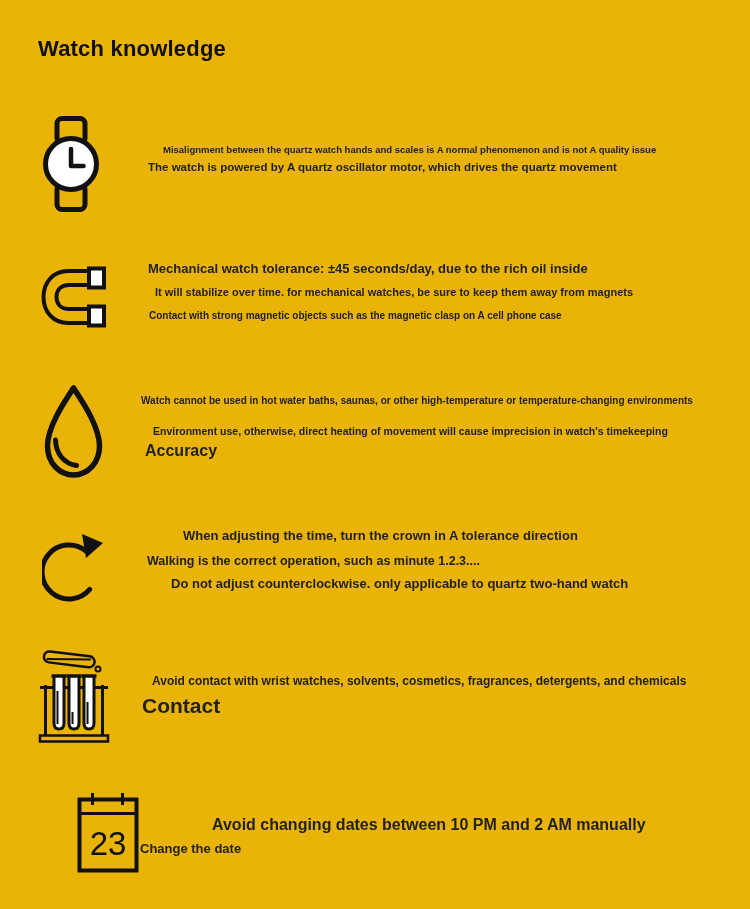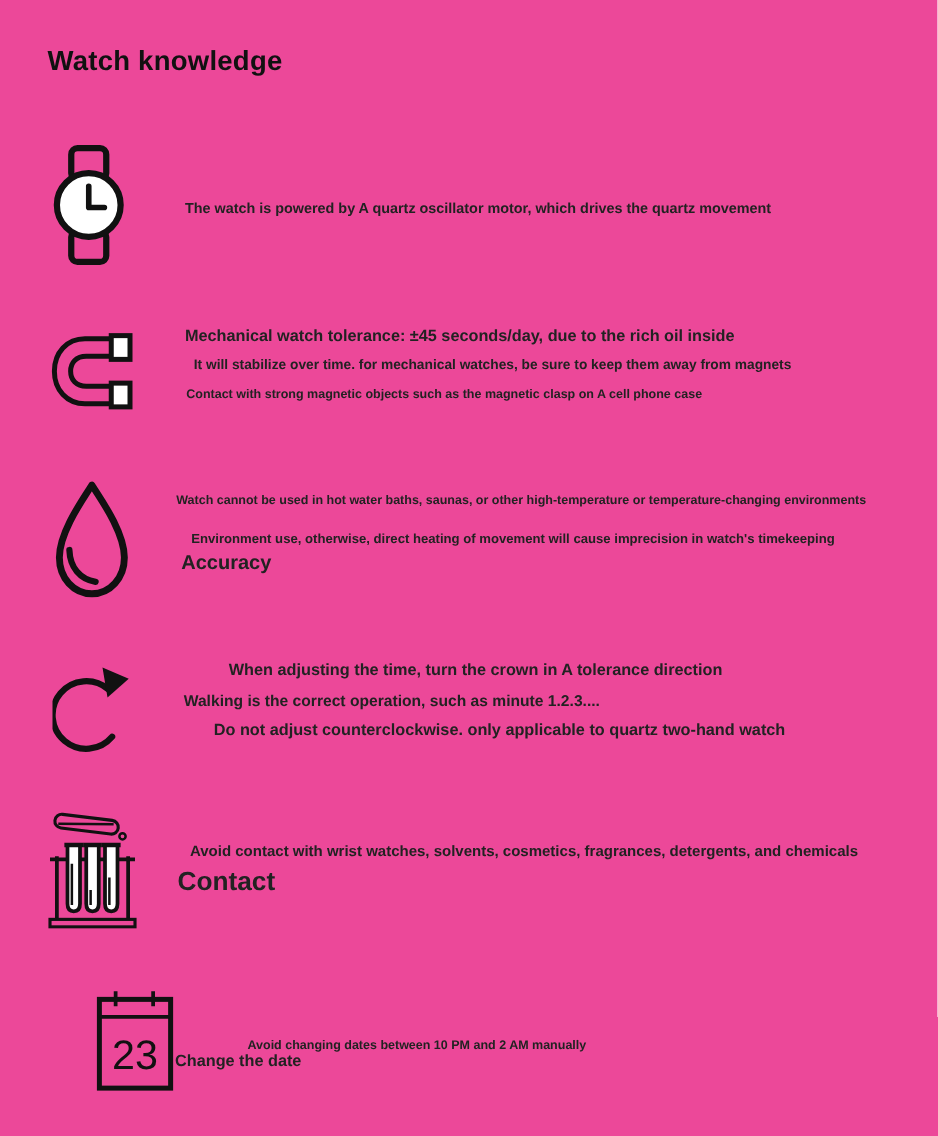--- a/index.html
+++ b/index.html
@@ -1,17 +1,17 @@
 <!DOCTYPE html>
 <html><head>
 <meta charset="utf-8">
 <style>
   html,body{margin:0;padding:0;background:#fff;}
   #screen{
-    position:relative;width:750px;height:909px;background:#ec4899;
+    position:relative;width:750px;height:909px;background:#eab308;
     overflow:hidden;font-family:"Liberation Sans",sans-serif;color:#222;
   }
   .abs{position:absolute;}
   .line{position:absolute;white-space:nowrap;font-weight:bold;color:#222;line-height:1;}
   #page-title{position:absolute;left:38px;top:36px;font-size:22px;font-weight:bold;color:#111;letter-spacing:.2px;}
   svg{display:block;}
   svg text{font-family:"Liberation Sans",sans-serif;}
 
   
   .s1-icon{left:42px;top:116px;}
@@ -36,38 +36,39 @@
   .s4-l2{left:147px;top:555px;font-size:12.5px;}
   .s4-l3{left:150px;top:577px;font-size:13px;margin-left:21px;}
 
   
   .s5-icon{left:38px;top:646px;}
   .s5-l1{left:152px;top:675px;font-size:12px;}
   .s5-l2{left:142px;top:695px;font-size:21px;}
 
   
   .s6-icon{left:40px;top:792px;padding-left:37px;}
-  .s6-l1{left:198px;top:817px;font-size:10px;margin-top:15px;}
+  .s6-l1{left:212px;top:817px;font-size:16px;}
   .s6-l2{left:140px;top:842px;font-size:13px;}
 </style>
 </head>
 <body>
 
 <div id="screen">
 
   <div id="page-title">Watch knowledge</div>
 
   <div class="abs s1-icon">
     <svg width="58" height="96" viewBox="0 0 58 96">
       <rect x="15" y="2.5" width="28" height="25" rx="5" fill="none" stroke="#111" stroke-width="5"></rect>
       <rect x="15" y="68.5" width="28" height="25" rx="5" fill="none" stroke="#111" stroke-width="5"></rect>
       <circle cx="29" cy="48" r="25.5" fill="#fff" stroke="#111" stroke-width="5"></circle>
       <path d="M29 33 L29 50 L41.5 50" fill="none" stroke="#111" stroke-width="4.5" stroke-linecap="round" stroke-linejoin="round"></path>
     </svg>
   </div>
+  <div class="line s1-l1">Misalignment between the quartz watch hands and scales is A normal phenomenon and is not A quality issue</div>
   <div class="line s1-l2">The watch is powered by A quartz oscillator motor, which drives the quartz movement</div>
 
   <div class="abs s2-icon">
     <svg width="66" height="62" viewBox="0 0 66 62">
       <path d="M62 5 H27 C12.5 5 2.5 16 2.5 31 C2.5 46 12.5 57 27 57 H62 V43 H28 C20 43 15.5 38 15.5 31 C15.5 24 20 19 28 19 H62 Z" fill="none" stroke="#111" stroke-width="4"></path>
       <rect x="48" y="2.5" width="15" height="19" fill="#fff" stroke="#111" stroke-width="4"></rect>
       <rect x="48" y="40.5" width="15" height="19" fill="#fff" stroke="#111" stroke-width="4"></rect>
     </svg>
   </div>
   <div class="line s2-l1">Mechanical watch tolerance: ±45 seconds/day, due to the rich oil inside</div>

